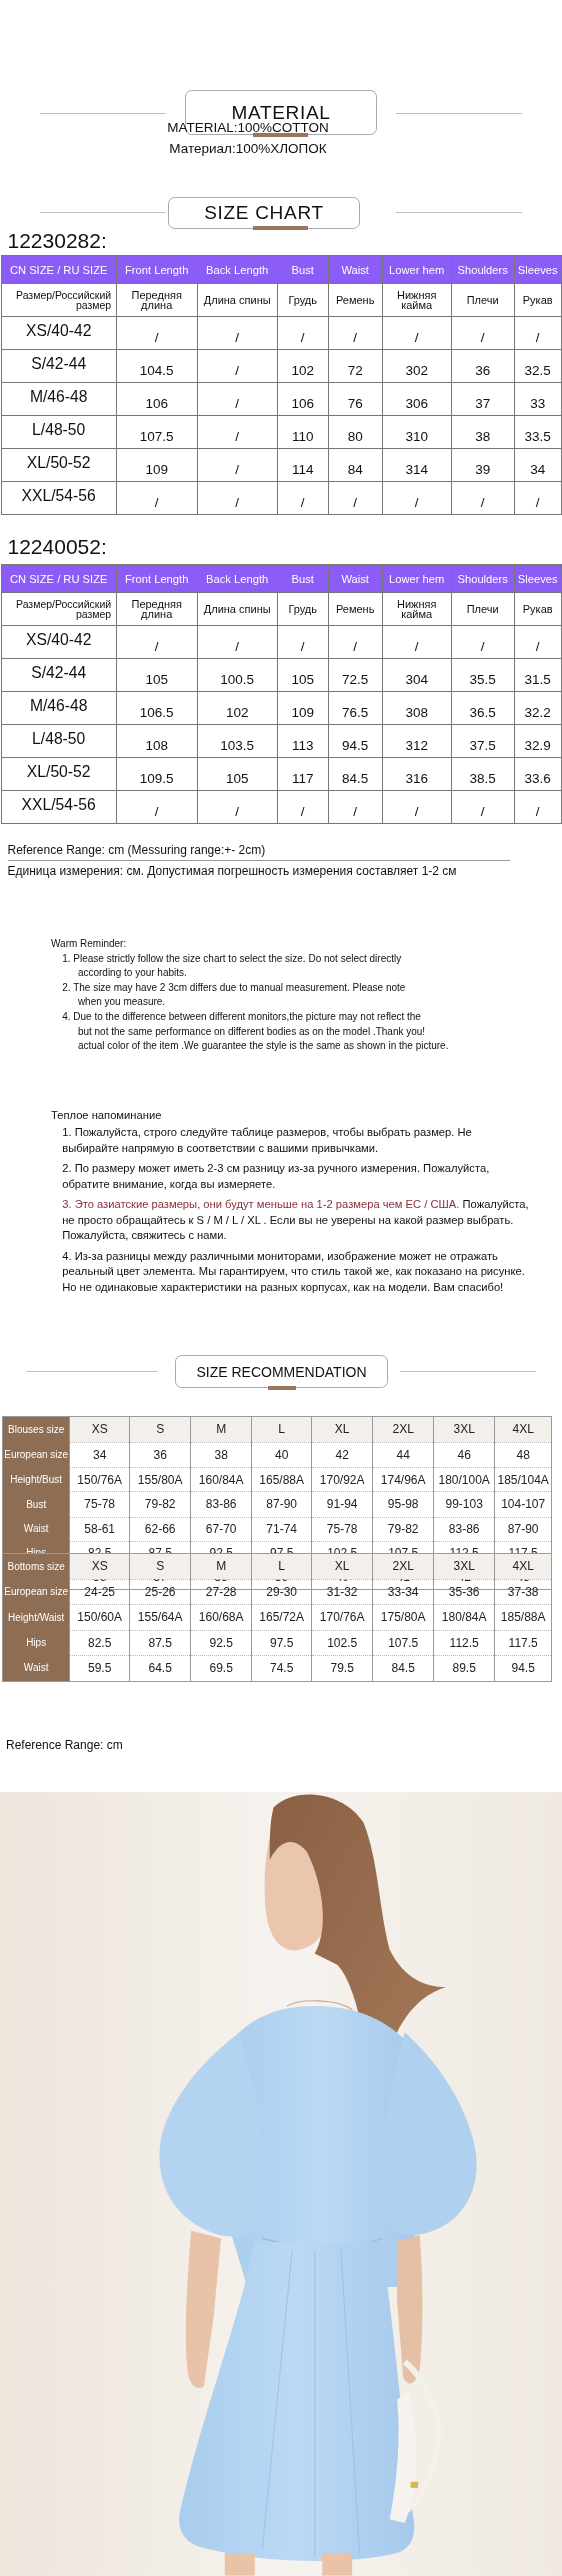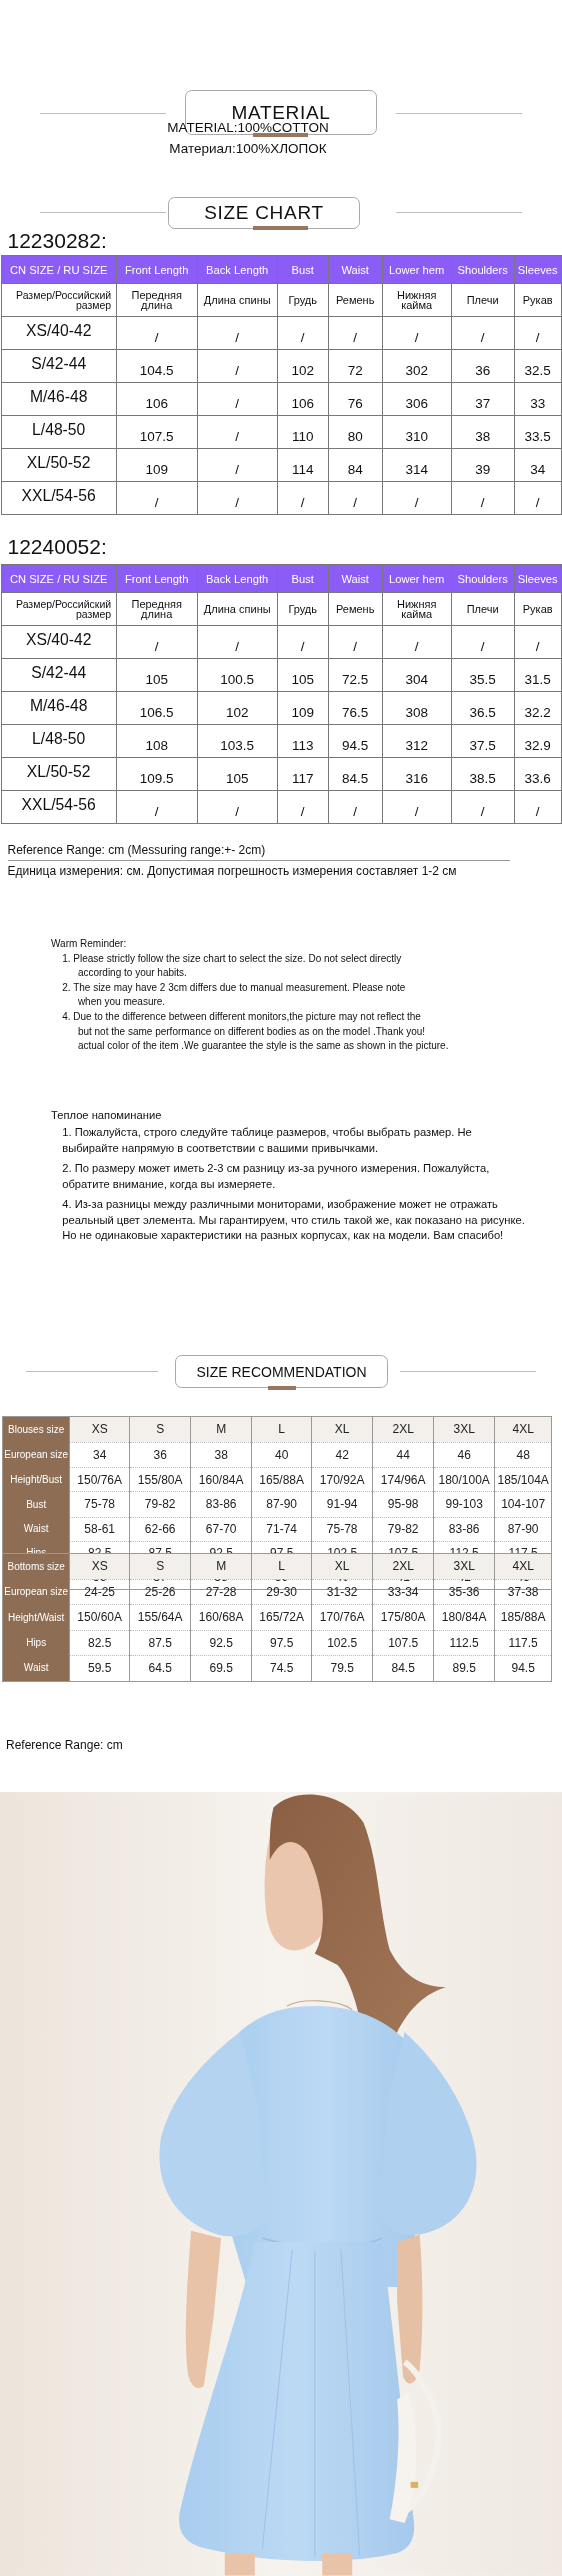--- a/index.html
+++ b/index.html
@@ -286,20 +286,24 @@
     <span>Due to the difference between different monitors,the picture may not reflect the</span>
     <span class="cont">but not the same performance on different bodies as on the model .Thank you!</span>
     <span class="cont">actual color of the item .We guarantee the style is the same as shown in the picture.</span>
   </div>
 </div>
 
 <div class="ru-reminder" style="top:1108px;">
   <div>Теплое напоминание</div>
   <div class="p" style="margin-top:1.5px;">1. Пожалуйста, строго следуйте таблице размеров, чтобы выбрать размер. Не выбирайте напрямую в соответствии с вашими привычками.</div>
   <div class="p">2. По размеру может иметь 2-3 см разницу из-за ручного измерения. Пожалуйста, обратите внимание, когда вы измеряете.</div>
+  <div class="p">
+    <span class="red">3. Это азиатские размеры, они будут меньше на 1-2 размера чем ЕС / США.</span>
+    <span>Пожалуйста, не просто обращайтесь к S / M / L / XL . Если вы не уверены на какой размер выбрать. Пожалуйста, свяжитесь с нами.</span>
+  </div>
   <div class="p">4. Из-за разницы между различными мониторами, изображение может не отражать реальный цвет элемента. Мы гарантируем, что стиль такой же, как показано на рисунке. Но не одинаковые характеристики на разных корпусах, как на модели. Вам спасибо!</div>
 </div>
 
 <div class="section-head" style="top:1355px;">
   <div class="line" style="left:26px;width:132px;top:15.7px;"></div>
   <div class="box" style="left:175px;width:213px;height:33px;font-size:14px;letter-spacing:0;">
     <span>SIZE RECOMMENDATION</span>
   </div>
   <div class="accent" style="left:268px;width:28px;top:31px;"></div>
   <div class="line" style="left:400px;width:136px;top:15.7px;"></div>

